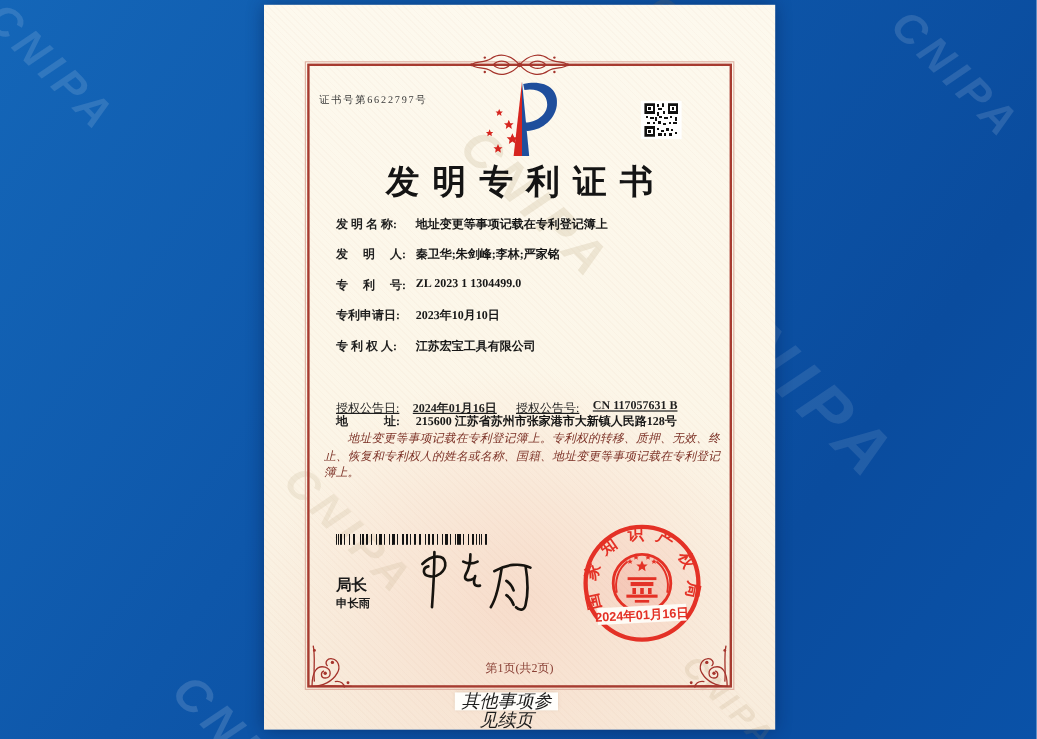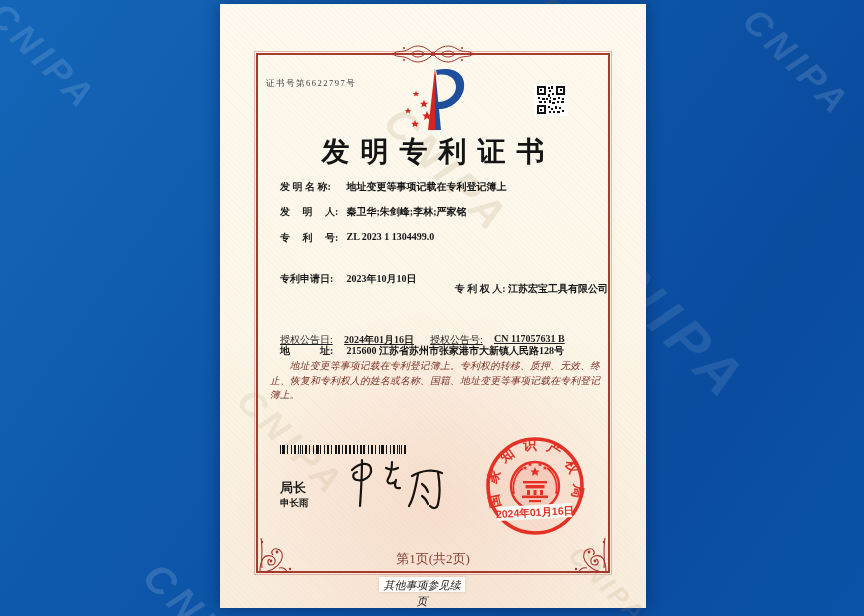--- a/index.html
+++ b/index.html
@@ -63,24 +63,24 @@
   .barcode{
     position:absolute;left:60px;top:441px;width:128px;height:9px;
     background:
       repeating-linear-gradient(90deg,#141414 0 1px,transparent 1px 3px,#141414 3px 5px,transparent 5px 7px,#141414 7px 7.6px,transparent 7.6px 11px),
       repeating-linear-gradient(90deg,transparent 0 2px,#141414 2px 2.6px,transparent 2.6px 9px);
   }
   .signer-title{position:absolute;left:60px;top:475px;font-size:13px;font-weight:bold;color:#1a1a1a;font-family:"Liberation Sans","DejaVu Sans",sans-serif;}
   .signer-name{position:absolute;left:60px;top:493px;font-size:9.5px;font-weight:bold;color:#1a1a1a;font-family:Liberation Mono, monospace;}
   .signature{position:absolute;left:118px;top:450px;}
   .seal{position:absolute;left:263px;top:430px;opacity:.95;}
-  .page-info{position:absolute;left:36px;right:36px;top:546px;text-align:center;font-size:13px;color:#8a4136;}
+  .page-info{position:absolute;left:36px;right:36px;top:546px;text-align:center;font-size:10px;color:#8a4136;}
   .footer-note{
     position:absolute;left:159px;top:573px;width:86px;height:15px;background:#fffefb;
-    text-align:center;font-size:11px;line-height:16px;color:#1d1d1d;font-style:italic;
+    text-align:center;font-size:15px;line-height:16px;color:#1d1d1d;font-style:italic;
     box-shadow:0 0 3px rgba(180,150,120,.4);
   }
 </style>
 </head>
 <body>
 
 <div class="stage">
 
   <span class="wm w1">CNIPA</span>
   <span class="wm w2">CNIPA</span>
@@ -211,25 +211,25 @@
       <span class="val">地址变更等事项记载在专利登记簿上</span>
     </div>
     <div class="frow" style="top:201px;">
       <span class="lab">发　 明　 人:</span>
       <span class="val">秦卫华;朱剑峰;李林;严家铭</span>
     </div>
     <div class="frow" style="top:227px;">
       <span class="lab">专　 利　 号:</span>
       <span class="val">ZL 2023 1 1304499.0</span>
     </div>
-    <div class="frow" style="top:252px;margin-top:16px;">
+    <div class="frow" style="top:252px;">
       <span class="lab">专利申请日:</span>
       <span class="val">2023年10月10日</span>
     </div>
-    <div class="frow" style="top:278px;text-align:right;">
+    <div class="frow" style="top:278px;">
       <span class="lab">专 利 权 人:</span>
       <span class="val">江苏宏宝工具有限公司</span>
     </div>
     <div class="frow" style="top:303px;margin-top:37px;">
       <span class="lab">地　　　址:</span>
       <span class="val">215600 江苏省苏州市张家港市大新镇人民路128号</span>
     </div>
 
     <div class="grow" style="top:329px;">
       <span class="gl1">授权公告日:</span>

